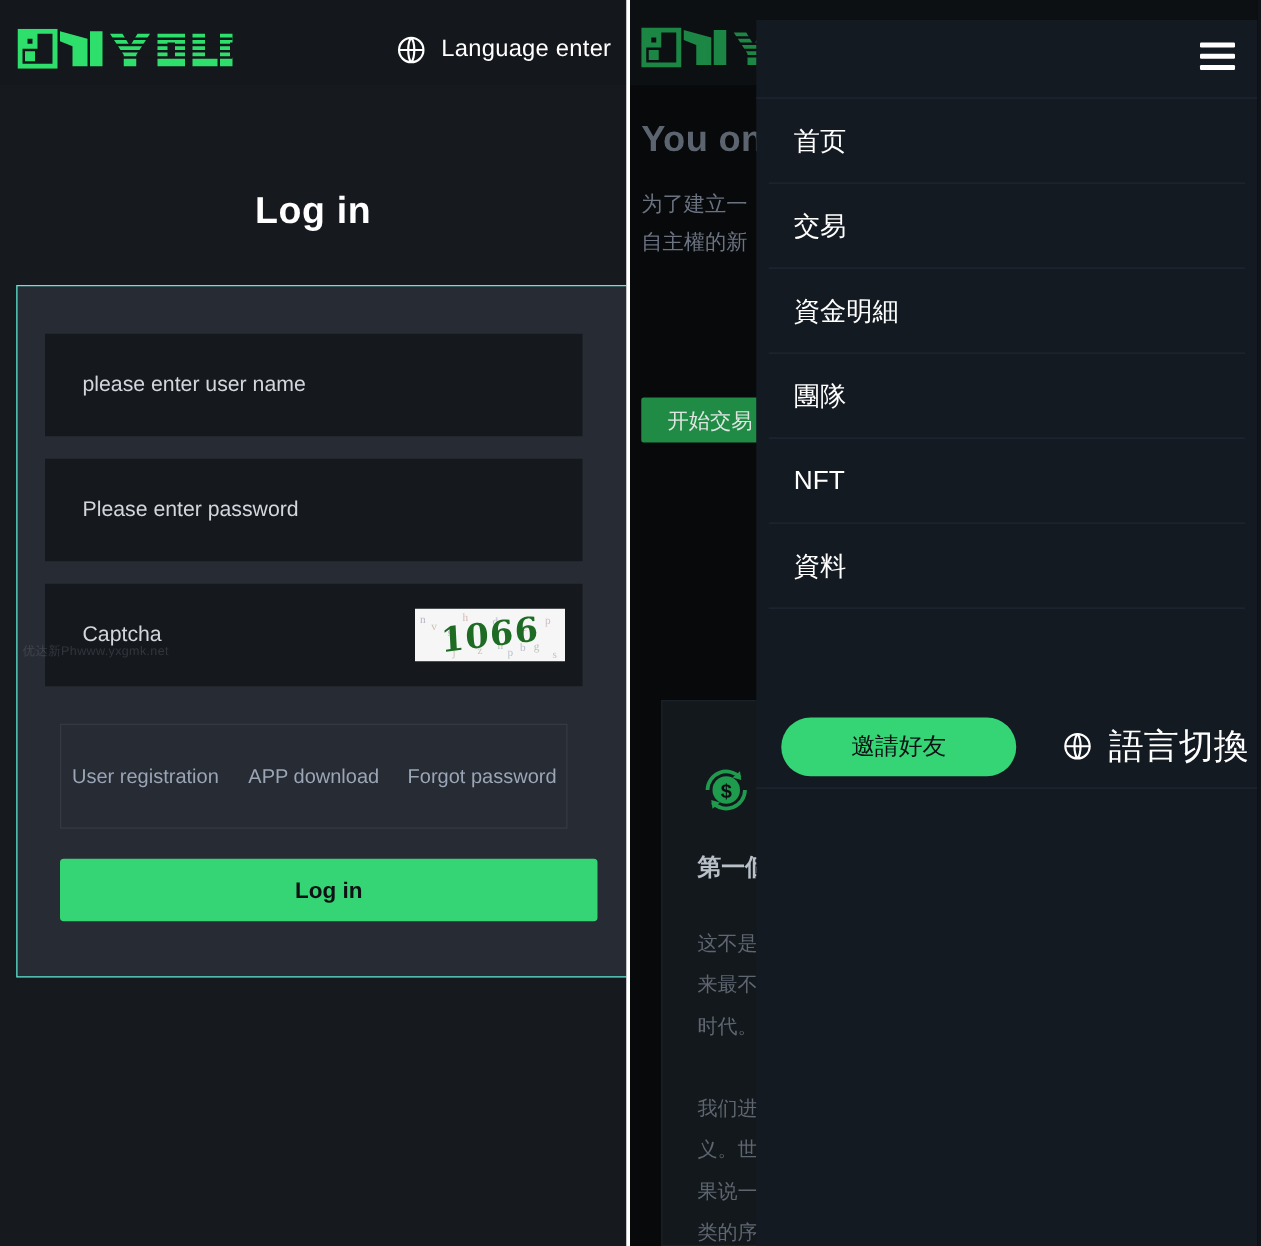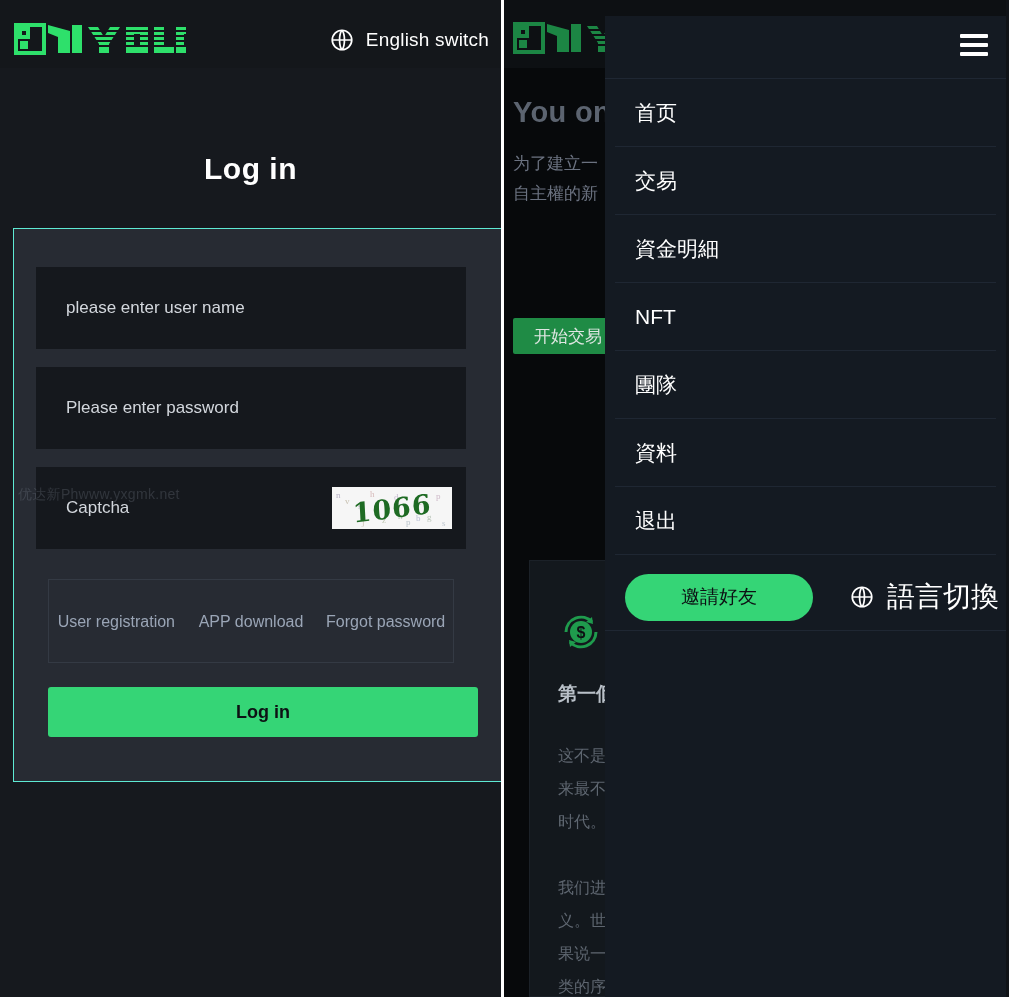--- a/index.html
+++ b/index.html
@@ -80,22 +80,22 @@
     position: absolute; left: 0; top: 0; width: 100%; height: 100%;
     display: flex; align-items: center; justify-content: center;
     font-family: "DejaVu Serif", serif; font-weight: bold; font-size: 27px;
     color: #1e6b23; letter-spacing: 1px;
     transform: rotate(-7deg) skewX(-4deg);
   }
   #captcha-image .noise { position: absolute; font-size: 9px; font-family:"Liberation Serif", serif; }
 
   
   .watermark {
-    position: absolute; color: rgba(150,160,175,.22); font-size: 14px;
-    white-space: nowrap; letter-spacing: .3px; pointer-events: none; z-index: 30;
+    position: absolute; color: rgba(150,160,175,.22); font-size: 10px;
+    white-space: nowrap; letter-spacing: .3px; pointer-events: none; z-index: 30; margin-top: 28px;
   }
   #watermark-left { left: 18px; top: 486px; }
 
   
   #links-row {
     position: absolute; left: 34px; top: 350px; width: 406px; height: 84px;
     border: 1px solid #343a44; display: flex; align-items: center;
   }
   #links-row .lnk {
     flex: 1; text-align: center; color: #9aa5b6; font-size: 16px;
@@ -224,21 +224,21 @@
           <rect x="70" y="22" width="120" height="2"></rect>
         </g>
       </svg>
     </div>
 
     <div id="lang-switch">
       <svg class="globe" viewBox="0 0 24 24" fill="none" stroke="#ffffff" stroke-width="1.6">
         <circle cx="12" cy="12" r="9"></circle>
         <path d="M3 12h18M12 3c3 3.4 3 14.6 0 18M12 3c-3 3.4-3 14.6 0 18"></path>
       </svg>
-      <span class="lbl">English switch</span>
+      <span class="lbl">Language enter</span>
     </div>
 
 
     <div id="login-title">Log in</div>
 
     <div id="login-card">
 
       <div class="field" id="field-username">
         <span class="ph">please enter user name</span>
       </div>
@@ -351,30 +351,27 @@
         <div class="mi">
           <span class="t">首页</span>
         </div>
         <div class="mi">
           <span class="t">交易</span>
         </div>
         <div class="mi">
           <span class="t">資金明細</span>
         </div>
         <div class="mi">
+          <span class="t">團隊</span>
+        </div>
+        <div class="mi">
           <span class="t">NFT</span>
         </div>
         <div class="mi">
-          <span class="t">團隊</span>
-        </div>
-        <div class="mi">
           <span class="t">資料</span>
-        </div>
-        <div class="mi">
-          <span class="t">退出</span>
         </div>
       </div>
       <div id="drawer-footer">
         <button id="invite-button">邀請好友</button>
         <div id="drawer-lang">
           <svg class="globe" viewBox="0 0 24 24" fill="none" stroke="#ffffff" stroke-width="1.6">
             <circle cx="12" cy="12" r="9"></circle>
             <path d="M3 12h18M12 3c3 3.4 3 14.6 0 18M12 3c-3 3.4-3 14.6 0 18"></path>
           </svg>
           <span class="t">語言切換</span>

